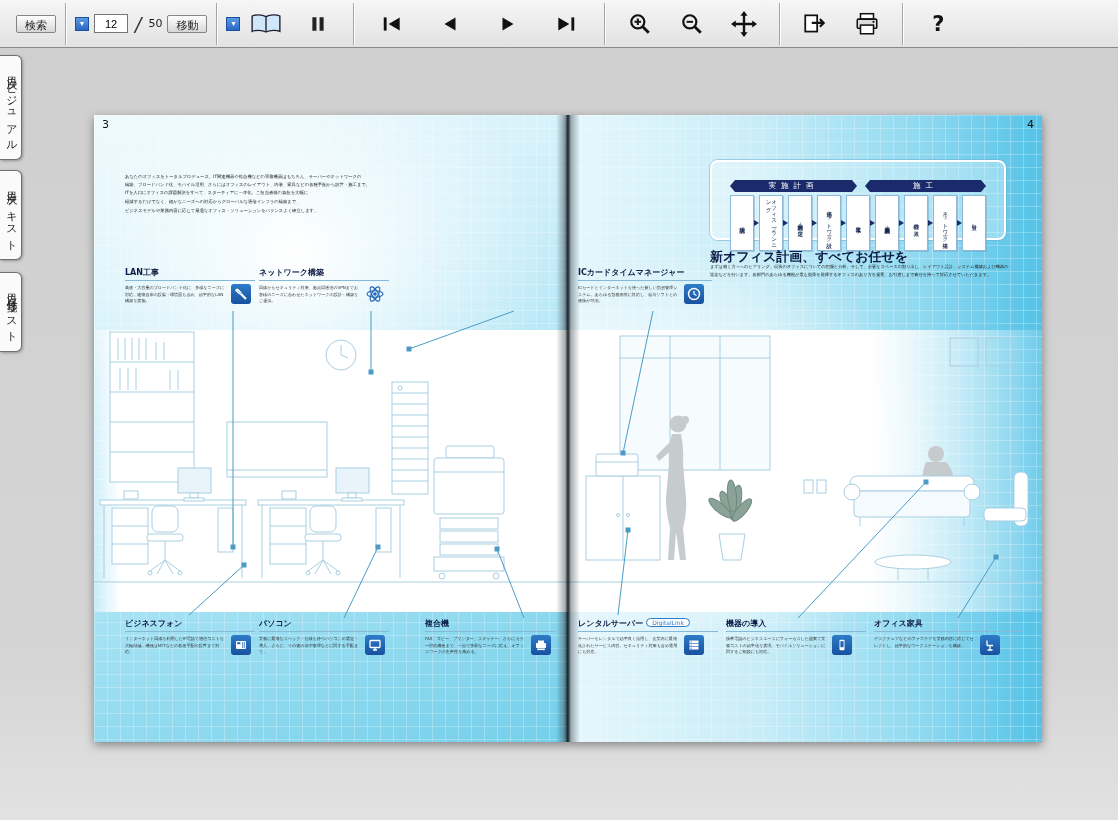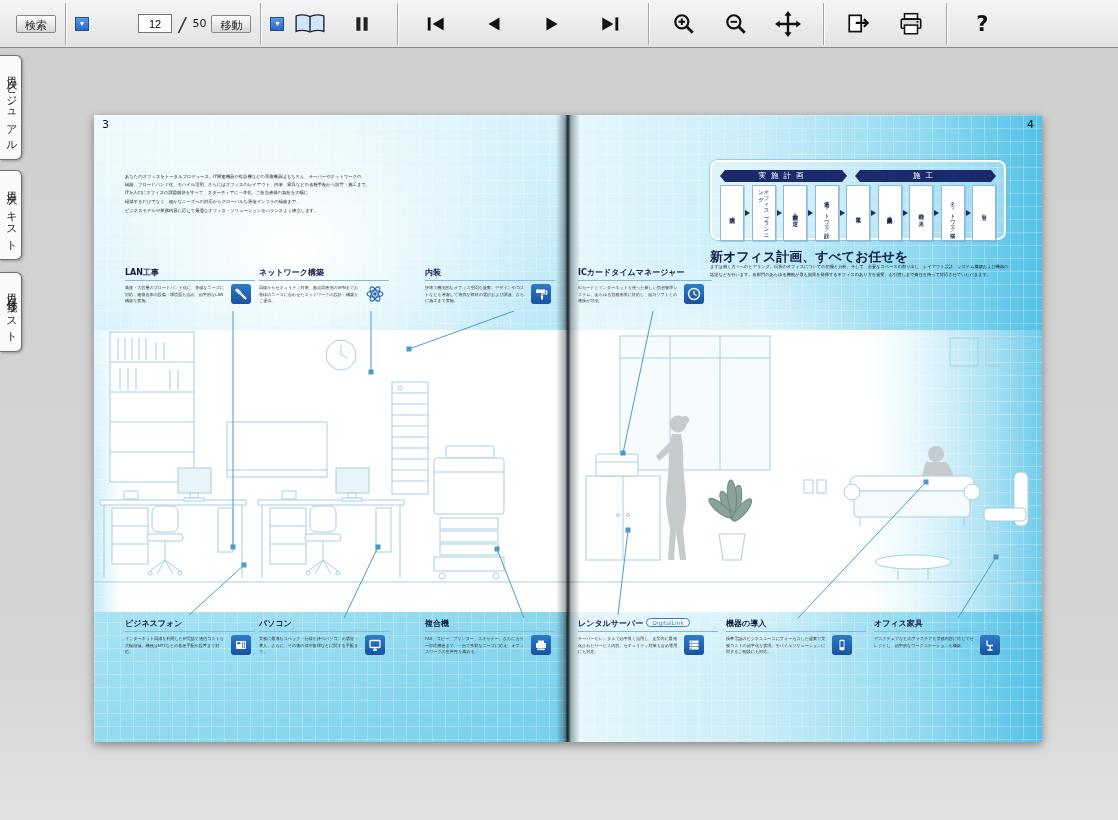--- a/index.html
+++ b/index.html
@@ -16,21 +16,21 @@
   .radio{width:11px;height:11px;border:1px solid #555;border-radius:50%;background:#fff;position:relative;display:inline-block;}
   .radio.checked::after{content:"";position:absolute;inset:2px;border-radius:50%;background:#1a1a1a;}
   .chk{width:11px;height:11px;background:linear-gradient(#5b9be0,#2c66c6);border:1px solid #1d4fa0;
        color:#fff;font-size:9px;line-height:11px;text-align:center;display:inline-block;}
   .search-input{width:152px;height:15px;border:1px solid #767676;background:#fff;font-size:11px;padding:0 3px;}
   .btn{background:linear-gradient(#fefefe,#d7d7d7);border:1px solid #868686;border-radius:2px;
        font-size:11px;color:#1a1a1a;padding:1px 8px;height:18px;line-height:18px;cursor:pointer;font-family:inherit;}
   .page-group{display:flex;align-items:center;gap:5px;}
   .mini-toggle{width:12px;height:12px;background:linear-gradient(#5b9be0,#2c66c6);border:1px solid #1d4fa0;
        color:#fff;font-size:8px;line-height:12px;text-align:center;display:inline-block;cursor:pointer;}
-  .page-input{width:28px;height:15px;border:1px solid #767676;font-size:11px;text-align:center;margin-left:44px;}
+  .page-input{width:28px;height:15px;border:1px solid #767676;font-size:11px;text-align:center;}
   .slash{font-size:19px;color:#333;font-style:italic;margin:0 2px;}
   .total{font-size:11px;color:#1a1a1a;}
   .tool-icon{width:34px;height:34px;display:flex;align-items:center;justify-content:center;cursor:pointer;flex:0 0 auto;margin:0 9px;}
   .tool-icon.nav{margin:0 12px;}
   .help{font-size:21px;font-weight:bold;color:#111;}
 
   
   .side-tab{position:absolute;left:0;z-index:15;background:#fafafa;border:1px solid #6f6f6f;border-left:none;
     border-radius:0 6px 6px 0;writing-mode:vertical-rl;text-orientation:upright;
     font-size:11px;color:#222;padding:12px 3px;letter-spacing:2px;cursor:pointer;
@@ -77,21 +77,21 @@
   .f-desc{width:150px;font-size:6px;line-height:1.6;color:#333;transform:scale(.68);transform-origin:0 0;}
   .f-icon{width:20px;height:20px;border-radius:3px;background:linear-gradient(#2e7cc8,#18519f);
     display:flex;align-items:center;justify-content:center;flex:0 0 auto;}
   .f-icon.plain{background:none;}
   .badge{display:inline-block;border:1px solid #2e7cc8;border-radius:7px;font-size:6px;
     color:#2e7cc8;background:#fff;padding:0 5px;margin-left:3px;vertical-align:1px;font-weight:normal;}
 
   
   .flow-panel{position:absolute;left:142px;top:45px;width:296px;height:80px;z-index:4;box-sizing:border-box;
     border:2px solid #fff;border-radius:8px;background:rgba(255,255,255,.32);
-    padding:8px;box-shadow:0 0 0 1px rgba(110,175,210,.55);}
+    padding:18px;box-shadow:0 0 0 1px rgba(110,175,210,.55);}
   .flow-headers{display:flex;gap:8px;margin-bottom:3px;}
   .flow-ribbon{height:12px;background:#1b2a6b;color:#fff;display:flex;align-items:center;justify-content:center;
     font-size:7.5px;letter-spacing:5px;clip-path:polygon(5px 0,calc(100% - 5px) 0,100% 50%,calc(100% - 5px) 100%,5px 100%,0 50%);}
   .ribbon1{flex:0 0 127px;} .ribbon2{flex:1;}
   .flow-steps{display:flex;align-items:center;justify-content:space-between;}
   .flow-box{width:22px;height:54px;background:#fff;border:1px solid #8fb9d6;
     display:flex;align-items:center;justify-content:center;box-shadow:1px 1px 0 rgba(110,160,195,.45);}
   .flow-box span{writing-mode:vertical-rl;text-orientation:upright;font-size:5.5px;color:#13234d;line-height:1;}
   .flow-chevron{width:0;height:0;border-top:3.5px solid transparent;border-bottom:3.5px solid transparent;
     border-left:5px solid #1b2a6b;}
@@ -350,35 +350,20 @@
                 <g fill="none" stroke="#1f63b5" stroke-width="1.1">
                   <ellipse cx="10" cy="10" rx="8" ry="3.2"></ellipse>
                   <ellipse cx="10" cy="10" rx="8" ry="3.2" transform="rotate(60 10 10)"></ellipse>
                   <ellipse cx="10" cy="10" rx="8" ry="3.2" transform="rotate(120 10 10)"></ellipse>
                 </g>
                 <circle cx="10" cy="10" r="1.8" fill="#1f63b5"></circle>
               </svg>
           </span>
         </div>
       </div>
-      <div class="feature" style="left:331px;top:152px;">
-        <div class="f-head">内装</div>
-        <div class="f-row">
-          <div class="f-desc-wrap">
-              <div class="f-desc">快適で機能的なオフィス空間を提案。デザインやコストなどを考慮して適切な部材の選択および調達、さらに施工まで実施。</div>
-            </div>
-          <span class="f-icon">
-            <svg width="14" height="14" viewBox="0 0 14 14">
-                <rect x="2" y="2.5" width="9" height="3.5" fill="#fff"></rect>
-                <path d="M11 4 h1.8 v3 h-5 v2" stroke="#fff" stroke-width="1.2" fill="none"></path>
-                <rect x="7" y="9" width="2" height="3.5" fill="#fff"></rect>
-              </svg>
-          </span>
-        </div>
-      </div>
 
       <div class="feature" style="left:165px;top:503px;">
         <div class="f-head">パソコン</div>
         <div class="f-row">
           <div class="f-desc-wrap">
               <div class="f-desc">業務に最適なスペック・仕様を持つパソコンの選定・導入。さらに、その後の保守管理などに関する手配まで。</div>
             </div>
           <span class="f-icon">
             <svg width="14" height="14" viewBox="0 0 14 14">
                 <rect x="2" y="2.5" width="10" height="7" rx="0.8" fill="none" stroke="#fff" stroke-width="1.3"></rect>

